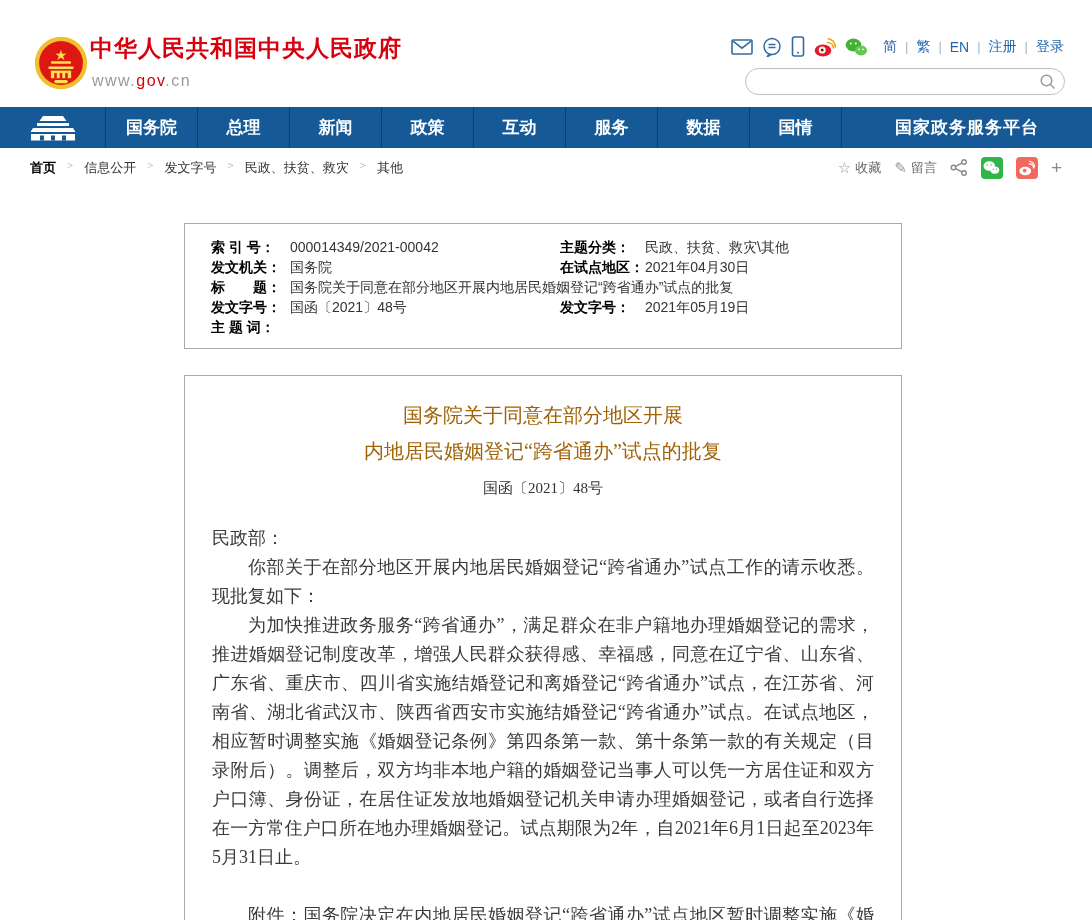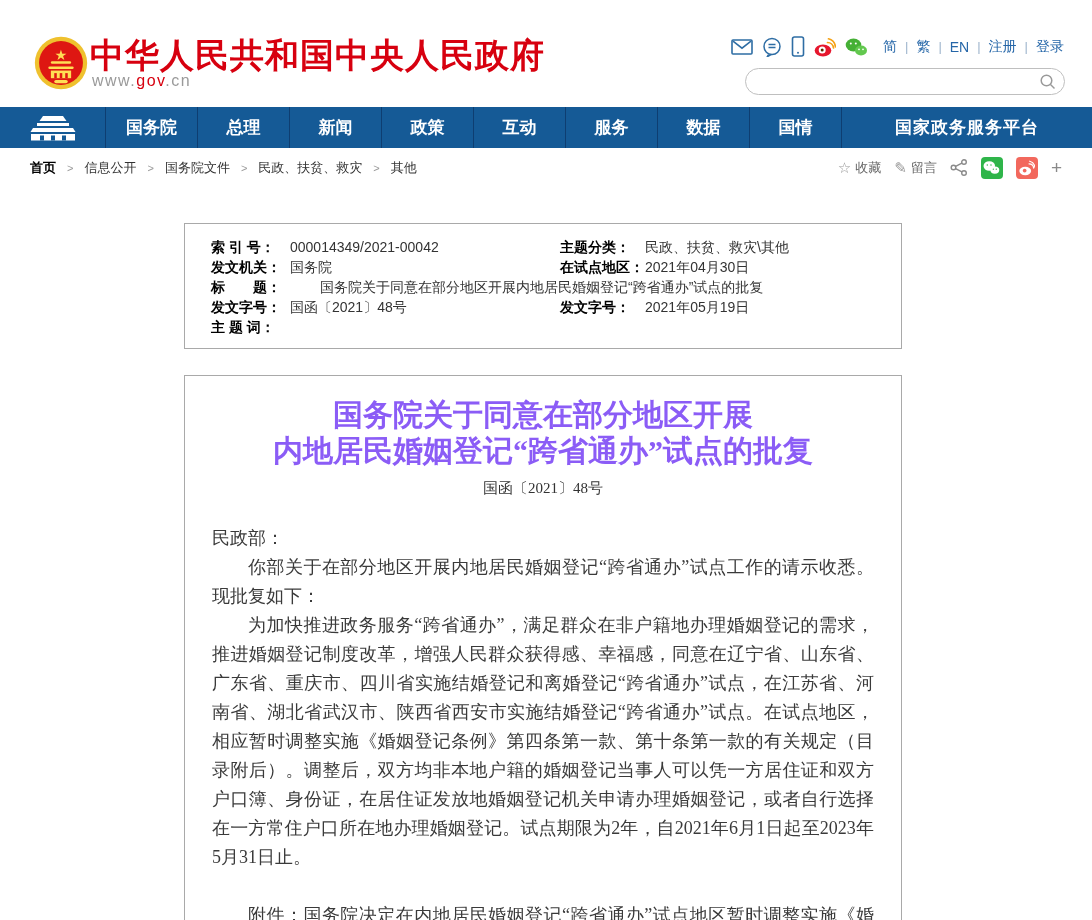--- a/index.html
+++ b/index.html
@@ -4,21 +4,21 @@
 <style>
   * { box-sizing: border-box; }
   html,body { margin:0; padding:0; }
   body {
     width:1092px; height:920px; overflow:hidden; background:#fff;
     font-family:"Liberation Sans","DejaVu Sans",sans-serif; color:#333;
   }
   
   .header { position:relative; height:107px; background:#fff; }
   .emblem { position:absolute; left:34px; top:36px; width:54px; height:54px; }
-  .site-title { position:absolute; left:90px; top:33px; font-size:34px; font-weight:bold;
+  .site-title { position:absolute; left:90px; top:33px; font-size:23px; font-weight:bold;
     color:#D7000F; letter-spacing:1px; white-space:nowrap; }
   .site-url { position:absolute; left:92px; top:72px; font-size:16px; color:#9a9a9a; letter-spacing:1.5px; }
   .site-url .gov { color:#D7000F; }
   .header-right { position:absolute; right:28px; top:36px; display:flex; align-items:center; gap:9px; }
   .hicon { display:inline-flex; align-items:center; }
   .lang-links { display:flex; align-items:center; gap:8px; font-size:14px; margin-left:6px; }
   .lang-links a { color:#2566A8; text-decoration:none; cursor:pointer; }
   .lang-sep { color:#9db4cc; font-size:13px; }
   .search-bar { position:absolute; right:27px; top:68px; width:320px; height:27px;
     border:1px solid #bfbfbf; border-radius:14px; display:flex; align-items:center; padding:0 8px 0 14px; background:#fff; }
@@ -26,46 +26,46 @@
   
   .nav { height:41px; background:#155A96; display:flex; }
   .nav-cell { display:flex; align-items:center; justify-content:center; color:#fff;
     font-size:17px; font-weight:bold; cursor:pointer; }
   .nav-cell + .nav-cell { border-left:1px solid rgba(0,0,30,0.30); }
   .nav-home { width:105px; }
   .nav-item { width:92px; }
   .nav-wide { flex:1; letter-spacing:1px; }
   
   .crumb-row { height:39px; display:flex; align-items:center; padding:0 30px; font-size:13px; }
-  .crumbs { display:flex; align-items:center; gap:11px; color:#333; }
+  .crumbs { display:flex; gap:11px; color:#333;font-family:Liberation Serif, serif; }
   .crumb { cursor:pointer; }
   .crumb-home { font-weight:bold; color:#000; }
   .crumb-sep { color:#999; font-size:11px; }
   .actions { margin-left:auto; display:flex; align-items:center; gap:13px; color:#666; }
   .action { display:flex; align-items:center; gap:4px; cursor:pointer; }
   .glyph { color:#999; font-size:15px; }
   .badge { width:22px; height:22px; border-radius:4px; display:flex; align-items:center; justify-content:center; cursor:pointer; }
   .badge.wechat { background:#2FB54A; }
   .badge.weibo  { background:#F2685D; }
   .plus { color:#8a8a8a; font-size:19px; font-weight:400; cursor:pointer; line-height:1; }
   
   .box { width:718px; margin-left:184px; border:1px solid #a9a9a9; background:#fff; }
   .meta-box { margin-top:36px; padding:13px 25px 11px 26px; font-size:14px; line-height:20px; }
   .meta-row { display:flex; }
   .m-left { width:349px; display:flex; }
   .m-right { flex:1; display:flex; }
-  .m-full { flex:1; display:flex;gap:30px; }
+  .m-full { flex:1; display:flex; }
   .m-label { font-weight:bold; color:#000; white-space:pre; flex:0 0 auto; }
   .m-label.w1 { width:79px; }
   .m-label.w2 { width:85px; }
   .m-val { color:#333; white-space:nowrap; }
   
   .doc-box { margin-top:26px; padding:21px 27px 40px 27px; height:660px; }
   .doc-title { text-align:center; font-family:"Liberation Serif","DejaVu Serif",serif;
-    font-weight:bold; font-size:30px; line-height:36px; color:#8b5cf6; }
+    font-weight:normal; font-size:20px; line-height:36px; color:#a16207; }
   .doc-no { text-align:center; font-family:"Liberation Serif","DejaVu Serif",serif;
     font-size:15px; color:#333; margin-top:10px; }
   .doc-body { margin-top:26px; font-family:"Liberation Serif","DejaVu Serif",serif;
     font-size:18px; line-height:29px; color:#3a3a3a; text-align:justify; }
   .doc-body p { margin:0; }
   .doc-body p.indent { text-indent:2em; }
   .para-gap { height:29px; }
 </style>
 </head>
 <body>
@@ -171,21 +171,21 @@
   <div class="nav-cell nav-item">国情</div>
   <div class="nav-cell nav-wide">国家政务服务平台</div>
 </div>
 
 <div class="crumb-row">
   <div class="crumbs">
     <span class="crumb crumb-home">首页</span>
     <span class="crumb-sep">&gt;</span>
     <span class="crumb">信息公开</span>
     <span class="crumb-sep">&gt;</span>
-    <span class="crumb">国务院文件</span>
+    <span class="crumb">发文字号</span>
     <span class="crumb-sep">&gt;</span>
     <span class="crumb">民政、扶贫、救灾</span>
     <span class="crumb-sep">&gt;</span>
     <span class="crumb">其他</span>
   </div>
   <div class="actions">
     <span class="action">
       <span class="glyph">☆</span>
       <span>收藏</span>
     </span>

